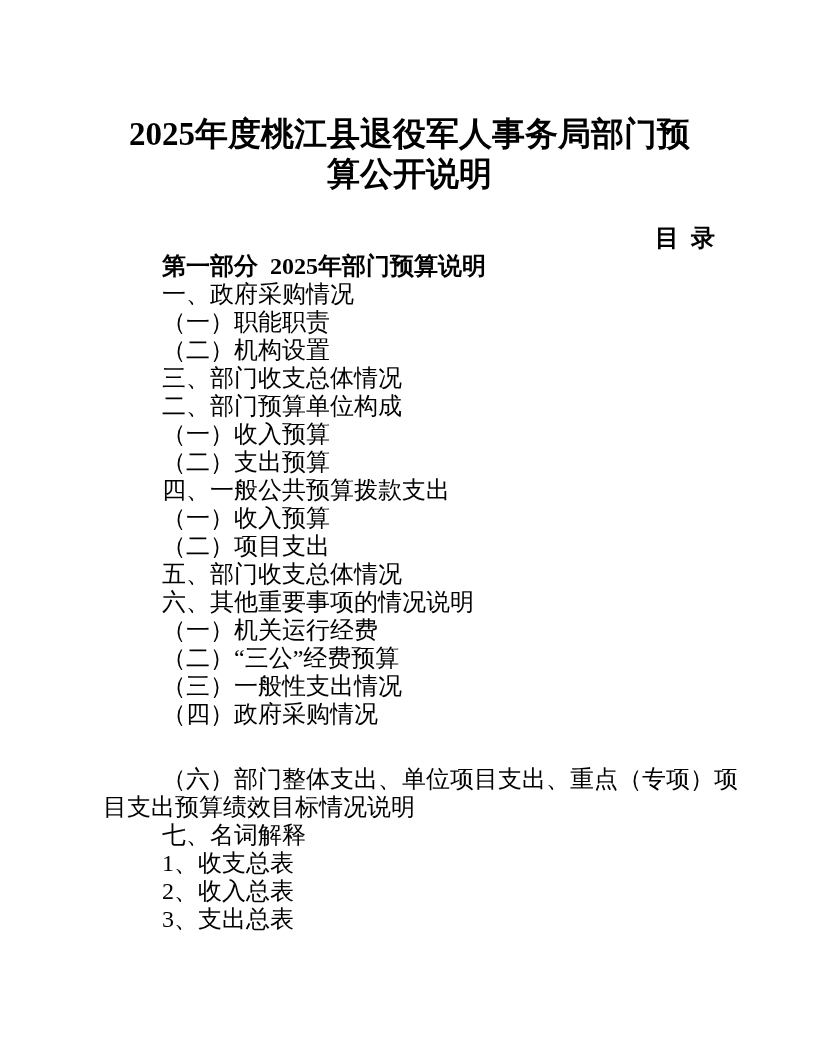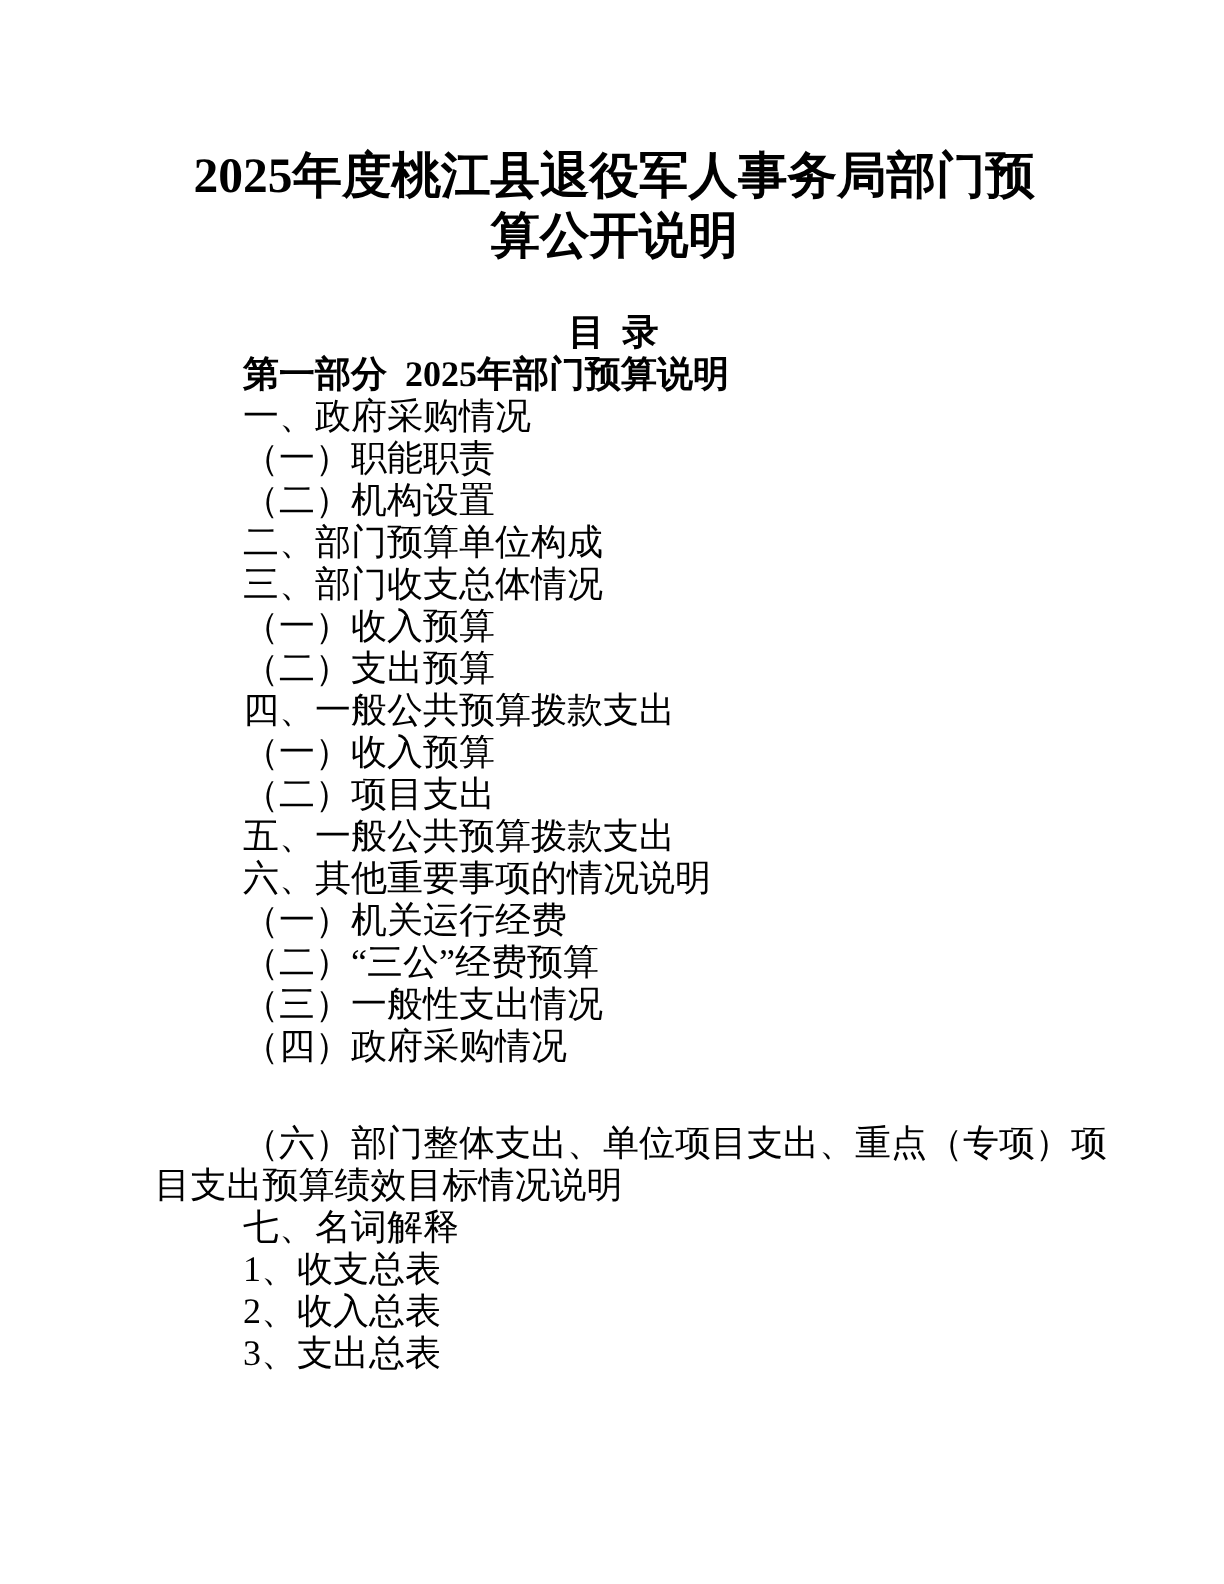--- a/index.html
+++ b/index.html
@@ -14,36 +14,36 @@
     font-family: "Liberation Serif", "DejaVu Serif", serif;
     color: #000000;
   }
   .page {
     box-sizing: border-box;
     width: 816px;
     height: 1056px;
     padding: 98px 100px 0 103px;
   }
   .doc-title {
-    margin: 0;
+    margin: 16px;
     font-size: 33px;
     font-weight: bold;
     line-height: 40px;
     text-align: center;
   }
   .title-line { display: block; }
   .toc {
     margin-top: 30px;
     width: 612px;
     font-size: 24px;
     line-height: 28px;
   }
   .toc-heading {
     font-weight: bold;
-    text-align: center;
+    text-align: right;
     white-space: pre;
   }
   .toc-line {
     text-indent: 59px;
     white-space: pre-wrap;
   }
   .toc-line.part-heading { font-weight: bold; }
   .toc-line.item-wrap { width: 644px; margin-top: 37px; }
 </style>
 </head>
@@ -55,28 +55,28 @@
     <span class="title-line">算公开说明</span>
   </h1>
 
   <div class="toc">
     <div class="toc-heading">目  录</div>
     <div class="toc-list">
         <div class="toc-line part-heading">第一部分  2025年部门预算说明</div>
         <div class="toc-line item">一、政府采购情况</div>
         <div class="toc-line item">（一）职能职责</div>
         <div class="toc-line item">（二）机构设置</div>
+        <div class="toc-line item">三、部门收支总体情况</div>
         <div class="toc-line item">二、部门预算单位构成</div>
-        <div class="toc-line item">三、部门收支总体情况</div>
         <div class="toc-line item">（一）收入预算</div>
         <div class="toc-line item">（二）支出预算</div>
         <div class="toc-line item">四、一般公共预算拨款支出</div>
         <div class="toc-line item">（一）收入预算</div>
         <div class="toc-line item">（二）项目支出</div>
-        <div class="toc-line item">五、一般公共预算拨款支出</div>
+        <div class="toc-line item">五、部门收支总体情况</div>
         <div class="toc-line item">六、其他重要事项的情况说明</div>
         <div class="toc-line item">（一）机关运行经费</div>
         <div class="toc-line item">（二）“三公”经费预算</div>
         <div class="toc-line item">（三）一般性支出情况</div>
         <div class="toc-line item">（四）政府采购情况</div>
         <div class="toc-line item-wrap">（六）部门整体支出、单位项目支出、重点（专项）项目支出预算绩效目标情况说明</div>
         <div class="toc-line item">七、名词解释</div>
         <div class="toc-line item">1、收支总表</div>
         <div class="toc-line item">2、收入总表</div>
         <div class="toc-line item">3、支出总表</div>

